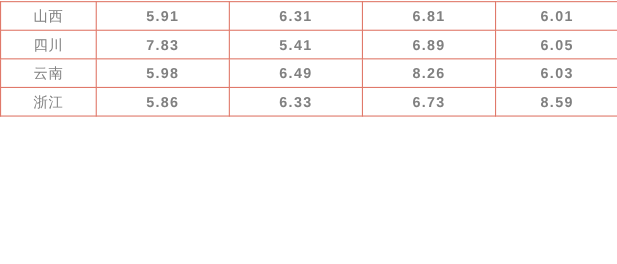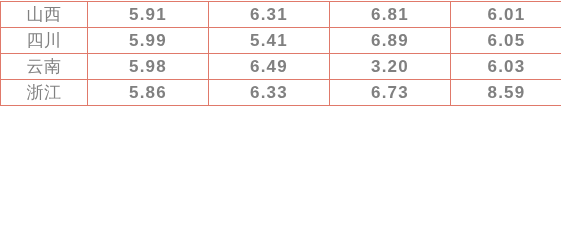--- a/index.html
+++ b/index.html
@@ -28,21 +28,21 @@
     background: #ffffff;
   }
 
   table.data-table td {
     border: 1px solid #e0796a;
     height: 25px;
     padding: 0;
     text-align: center;
     vertical-align: middle;
     color: #808080;
-    font-size: 17px;
+    font-size: 13px;
     line-height: 25px;
     white-space: nowrap;
     overflow: hidden;
   }
 
   td.col-label {
     width: 86px;
     font-size: 13.5px;
     letter-spacing: 0.5px;
   }
@@ -65,30 +65,30 @@
     <tbody>
         <tr>
           <td class="col-label">山西</td>
           <td class="col-v1 value">5.91</td>
           <td class="col-v2 value">6.31</td>
           <td class="col-v3 value">6.81</td>
           <td class="col-v4 value">6.01</td>
         </tr>
         <tr>
           <td class="col-label">四川</td>
-          <td class="col-v1 value">5.99</td>
+          <td class="col-v1 value">7.83</td>
           <td class="col-v2 value">5.41</td>
           <td class="col-v3 value">6.89</td>
           <td class="col-v4 value">6.05</td>
         </tr>
         <tr>
           <td class="col-label">云南</td>
           <td class="col-v1 value">5.98</td>
           <td class="col-v2 value">6.49</td>
-          <td class="col-v3 value">3.20</td>
+          <td class="col-v3 value">8.26</td>
           <td class="col-v4 value">6.03</td>
         </tr>
         <tr>
           <td class="col-label">浙江</td>
           <td class="col-v1 value">5.86</td>
           <td class="col-v2 value">6.33</td>
           <td class="col-v3 value">6.73</td>
           <td class="col-v4 value">8.59</td>
         </tr>
       </tbody>

